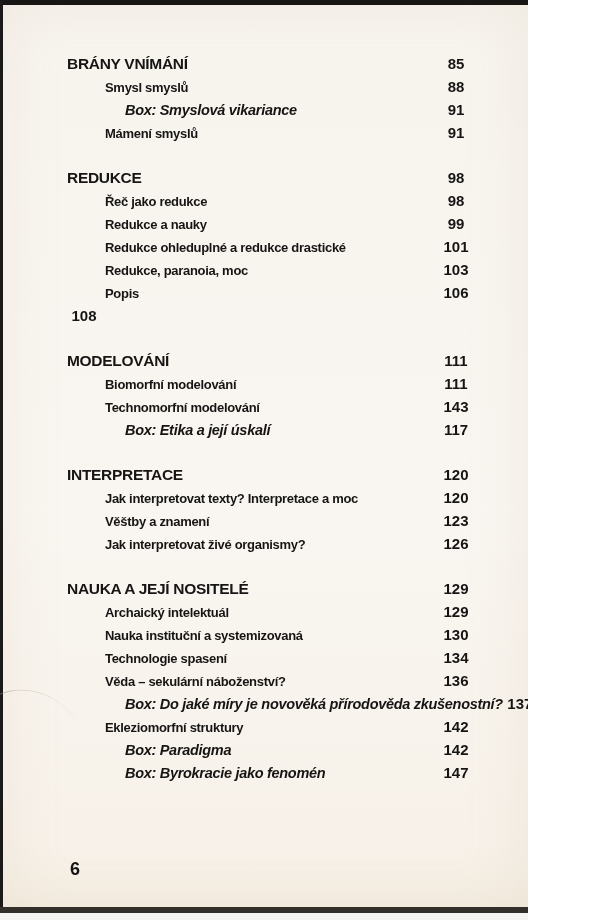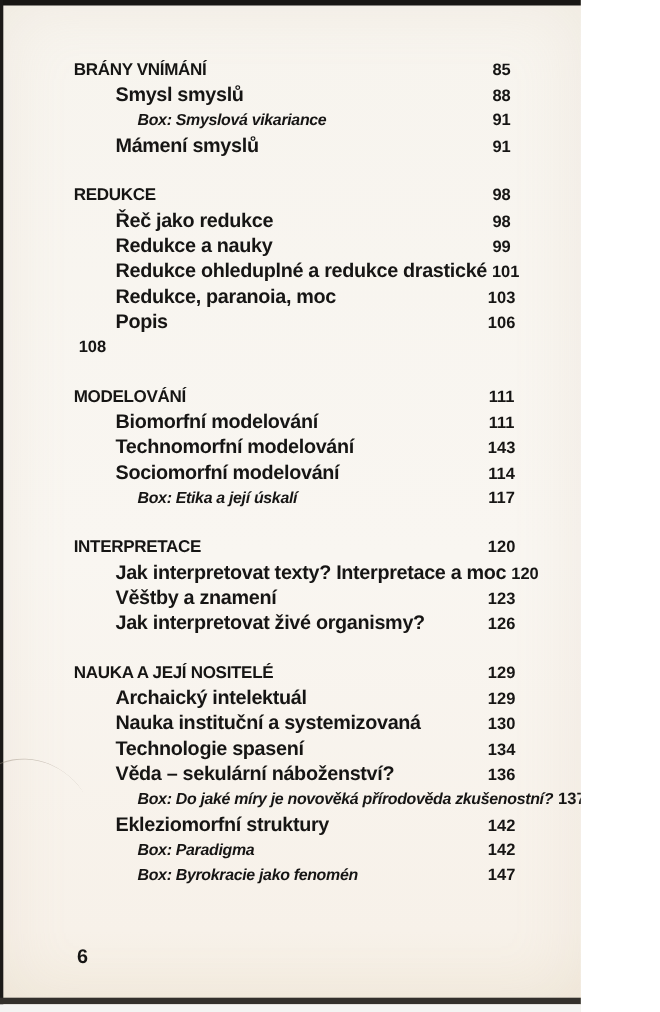--- a/index.html
+++ b/index.html
@@ -62,21 +62,21 @@
   }
   .row .pagenum {
     font-weight: 700;
     font-size: 15px;
     letter-spacing: 0;
     text-align: center;
     min-width: 34px;
     flex: 0 0 auto;
   }
   .row.lvl0 .label { font-size: 15.5px; }
-  .row.lvl1 .label { font-size: 18px; padding-left: 38px; }
+  .row.lvl1 .label { font-size: 13px; padding-left: 38px; }
   .row.lvl2 .label { font-size: 14.5px; padding-left: 58px; font-style: italic; }
 
   .footer-pagenum {
     position: absolute;
     left: 70px;
     top: 859px;
     font-size: 18px;
     font-weight: 700;
     color: #161514;
     letter-spacing: -0.3px;
@@ -148,24 +148,20 @@
           <span class="pagenum">111</span>
         </div>
         <div class="row lvl1">
           <span class="label">Biomorfní modelování</span>
           <span class="pagenum">111</span>
         </div>
         <div class="row lvl1">
           <span class="label">Technomorfní modelování</span>
           <span class="pagenum">143</span>
         </div>
-        <div class="row lvl1">
-          <span class="label">Sociomorfní modelování</span>
-          <span class="pagenum">114</span>
-        </div>
         <div class="row lvl2">
           <span class="label">Box: Etika a její úskalí</span>
           <span class="pagenum">117</span>
         </div>
       </section>
       <section class="toc-section">
         <div class="row lvl0">
           <span class="label">INTERPRETACE</span>
           <span class="pagenum">120</span>
         </div>

